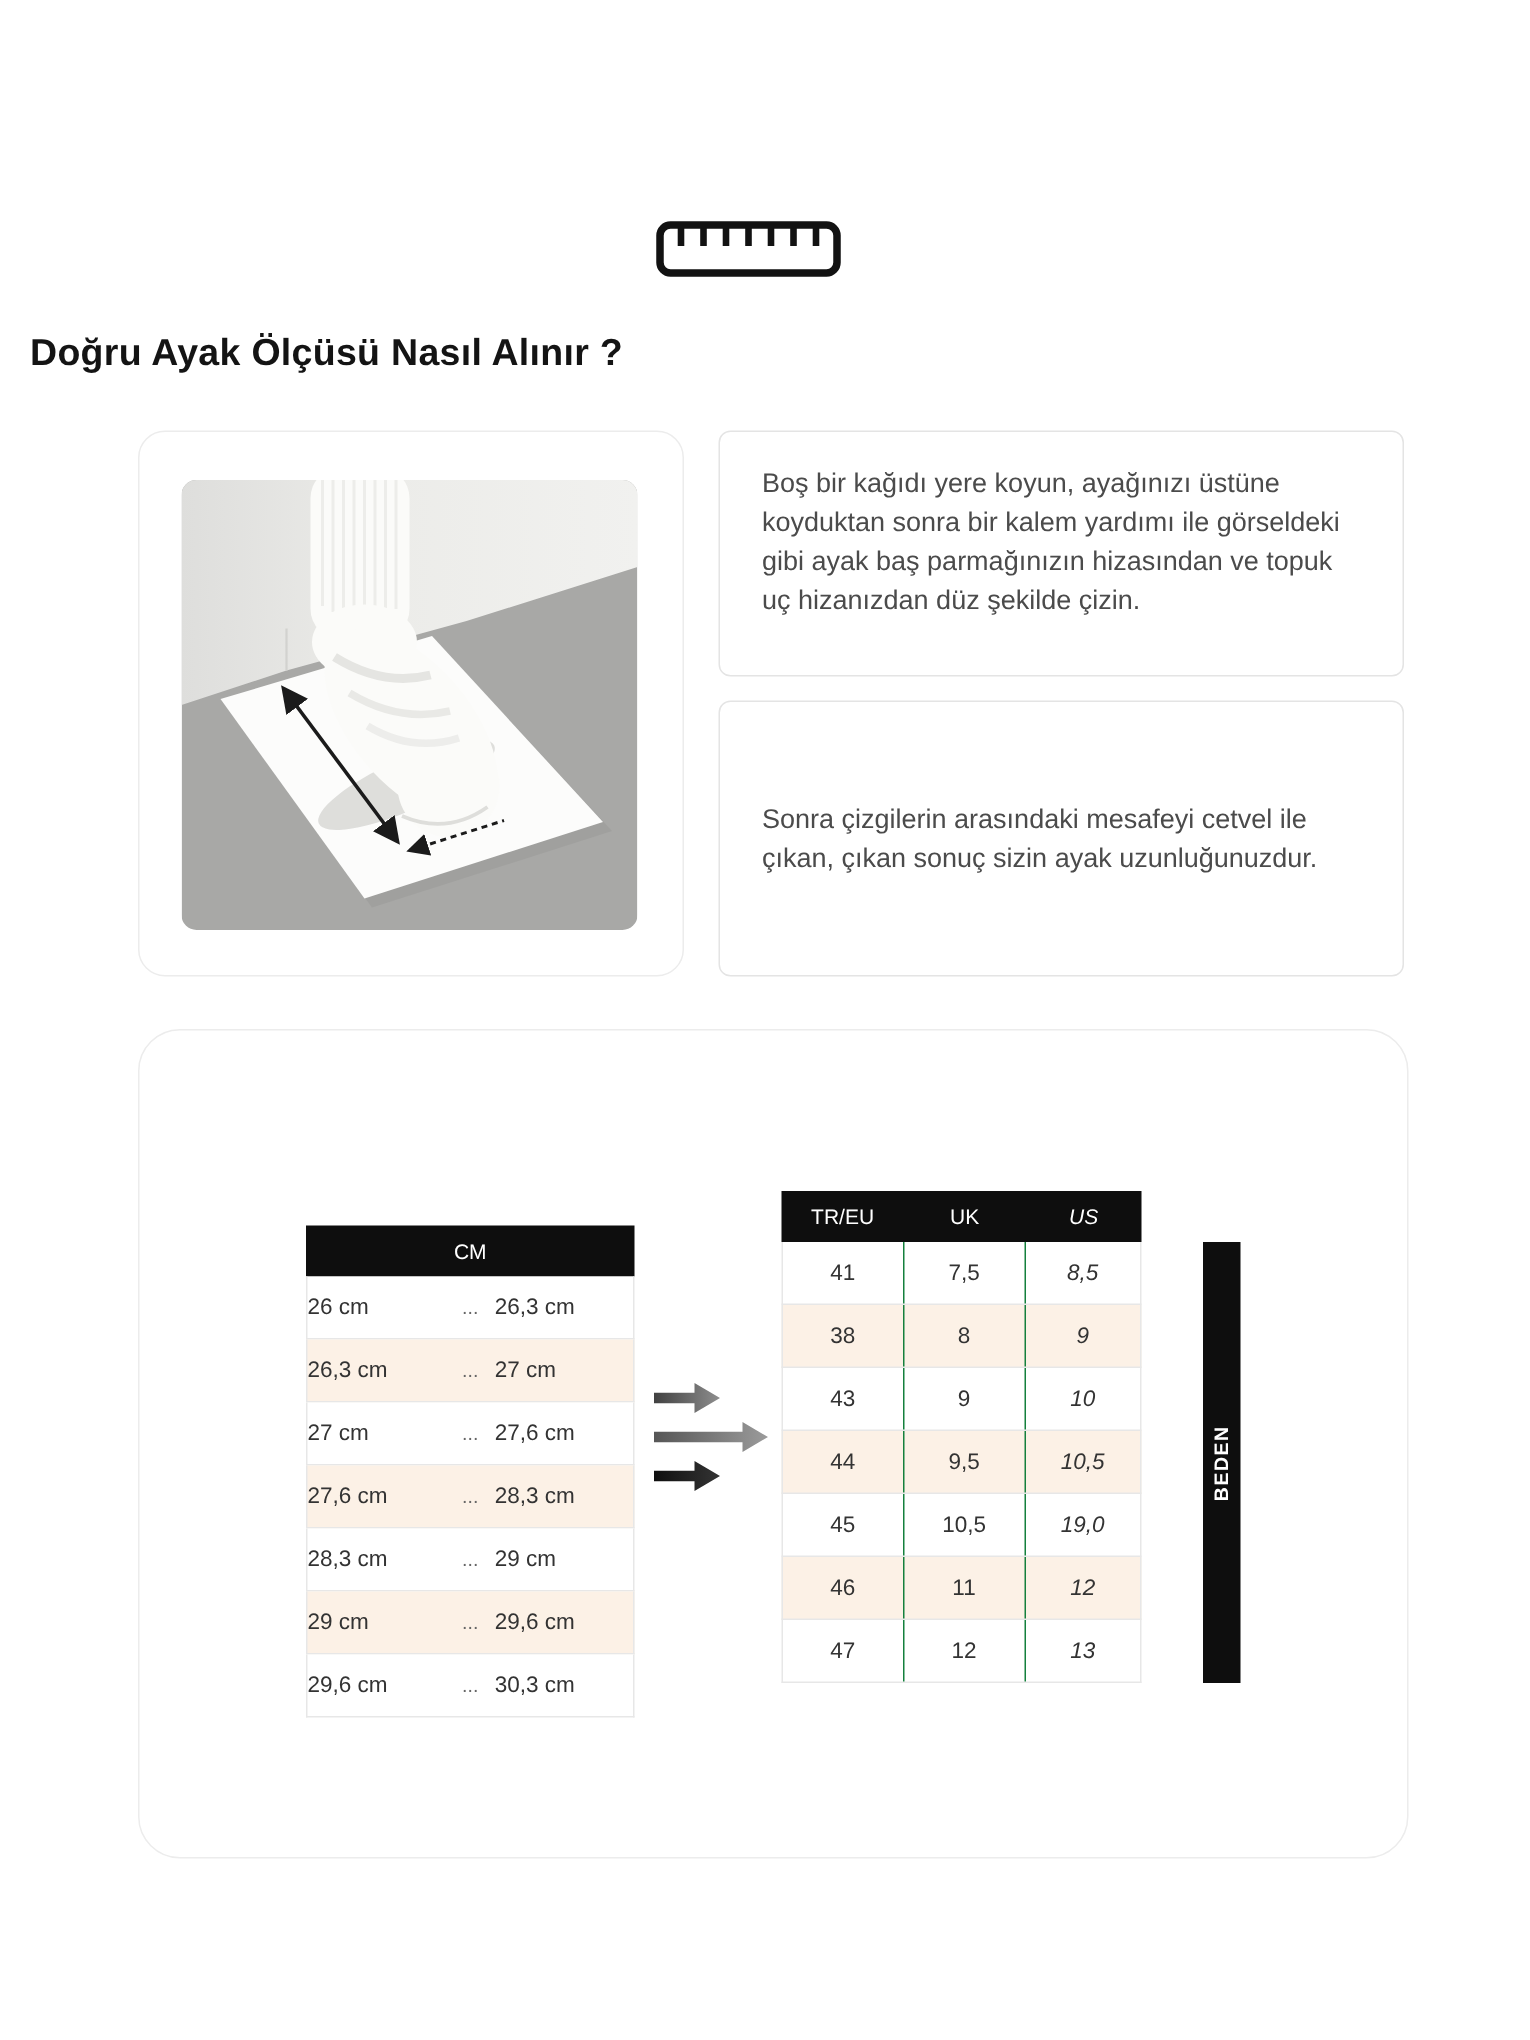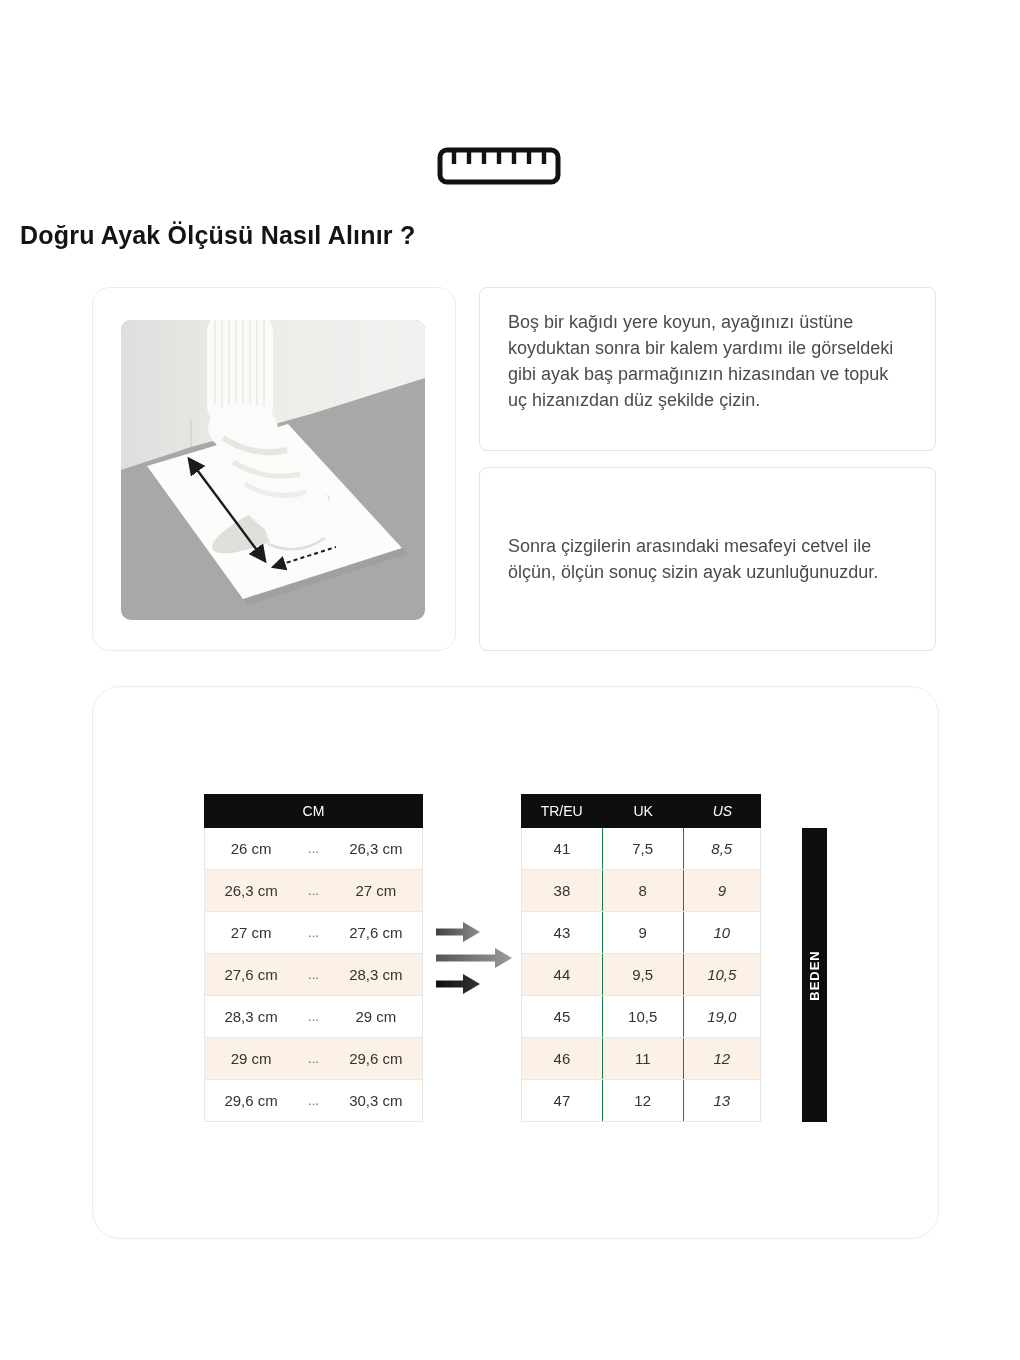--- a/index.html
+++ b/index.html
@@ -17,24 +17,24 @@
              padding:21px 28px;font-size:18px;line-height:26px;color:#4b4b4b;display:flex;align-items:center;}
   .step-1{top:287px;height:164px;align-items:flex-start;}
   .step-2{top:467px;height:184px;}
 
   
   .chart-card{left:92px;top:686px;width:845px;height:551px;background:#fff;border:1px solid #ececec;border-radius:28px;}
   .chart-title{left:0;top:34px;width:845px;text-align:center;font-size:23px;font-weight:700;color:#141414;}
 
   .tbl-head{background:#0e0e0e;color:#fff;font-size:14px;height:34px;display:flex;align-items:center;}
   .cm-table{left:111px;top:107px;width:219px;}
-  .cm-head{justify-content:center;}
+  .cm-head{justify-content:center;margin-top:23px;}
   .row{height:42px;display:flex;align-items:center;box-sizing:border-box;border:1px solid #e7e7e7;border-top:none;background:#fff;font-size:15px;color:#333;}
   .row.alt{background:#fcf1e6;}
-  .cm-from,.cm-to{width:42.5%;text-align:center;}
+  .cm-from,.cm-to{width:42.5%;text-align:left;}
   .cm-sep{width:15%;text-align:center;font-size:13px;color:#666;}
 
   .arrows-wrap{left:343px;top:232px;width:80px;height:80px;}
 
   .size-table{left:428px;top:107px;width:240px;}
   .sz-hcell{text-align:center;}
   .sz-h1,.sz-c1{width:95px;}
   .sz-h2,.sz-c2{width:95px;}
   .sz-h3,.sz-c3{width:90px;font-style:italic;}
   .sz-cell{text-align:center;box-sizing:border-box;height:100%;display:flex;align-items:center;justify-content:center;}
@@ -105,21 +105,21 @@
       <line x1="68" y1="139" x2="144" y2="241" stroke="#1b1b1b" stroke-width="2.4" marker-start="url(#arr)" marker-end="url(#arr)"></line>
       <line x1="152" y1="247" x2="215" y2="227" stroke="#1b1b1b" stroke-width="2" stroke-dasharray="4 3.2" marker-start="url(#arr)"></line>
     </svg>
   </div>
 </div>
 
 <div class="abs step-card step-1">
   <span>Boş bir kağıdı yere koyun, ayağınızı üstüne koyduktan sonra bir kalem yardımı ile görseldeki gibi ayak baş parmağınızın hizasından ve topuk uç hizanızdan düz şekilde çizin.</span>
 </div>
 <div class="abs step-card step-2">
-  <span>Sonra çizgilerin arasındaki mesafeyi cetvel ile ölçün, ölçün sonuç sizin ayak uzunluğunuzdur.</span>
+  <span>Sonra çizgilerin arasındaki mesafeyi cetvel ile çıkan, çıkan sonuç sizin ayak uzunluğunuzdur.</span>
 </div>
 
 <div class="abs chart-card">
 
   <div class="abs cm-table">
     <div class="tbl-head cm-head">CM</div>
     <div class="row">
       <span class="cm-from">26 cm</span>
         <span class="cm-sep">...</span>
         <span class="cm-to">26,3 cm</span>

